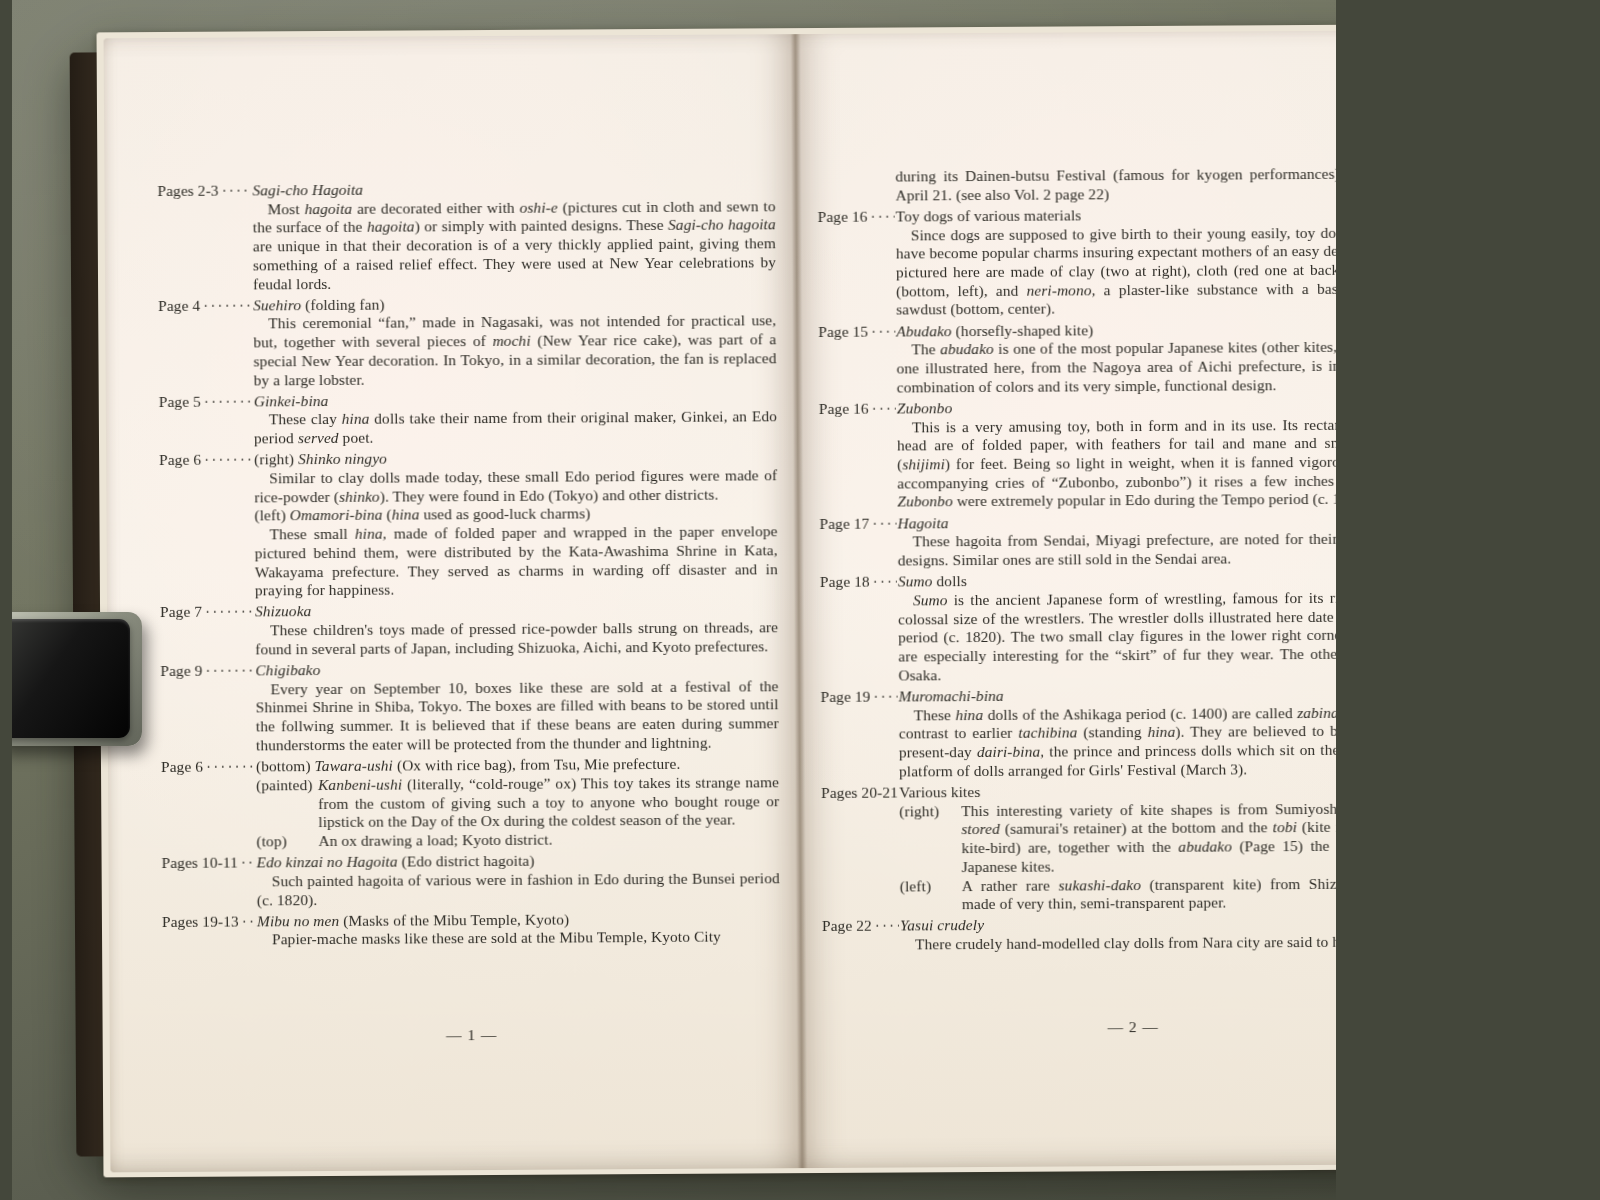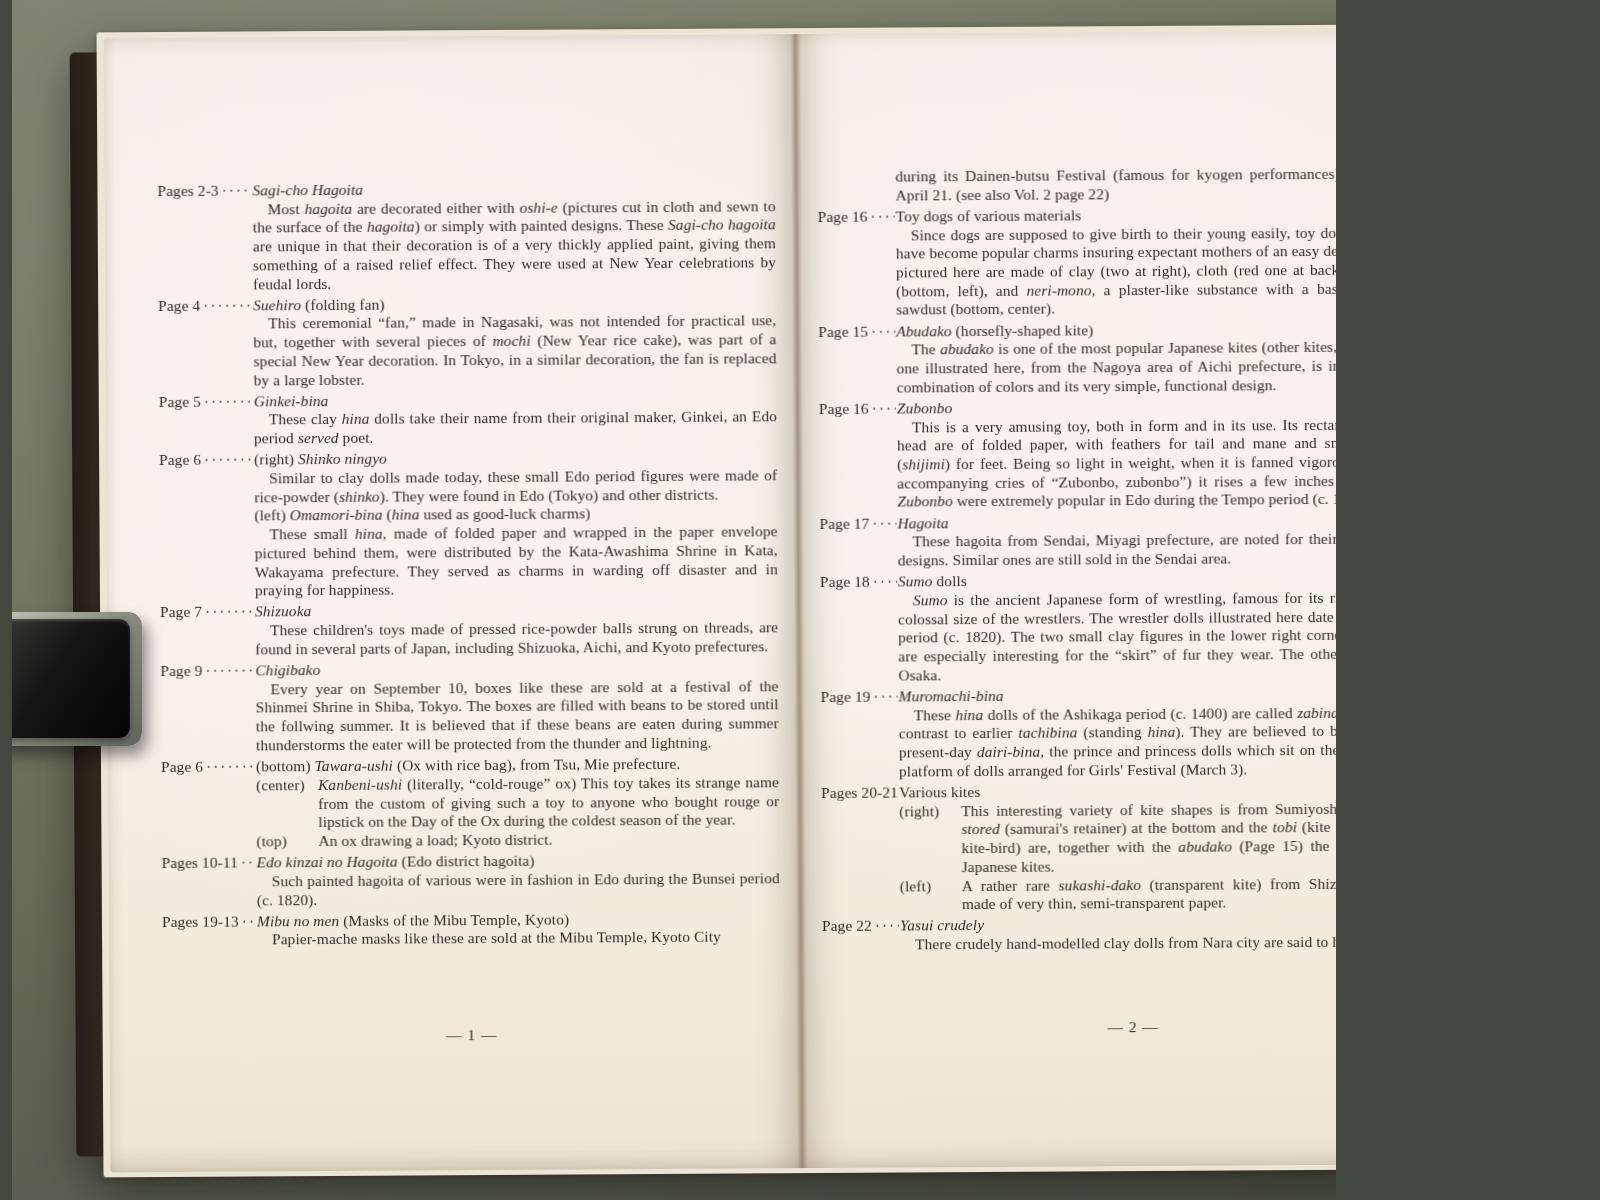--- a/index.html
+++ b/index.html
@@ -170,21 +170,21 @@
             <div class="blk para">Every year on September 10, boxes like these are sold at a festival of the Shinmei Shrine in Shiba, Tokyo. The boxes are filled with beans to be stored until the follwing summer. It is believed that if these beans are eaten during summer thunderstorms the eater will be protected from the thunder and lightning.</div>
           </div>
           <div class="entry">
             <div class="ehead">
               <span class="elabel">
                 <span class="ltext">Page 6</span>
                 <span class="dots">·········</span>
               </span>
               <span class="etitle">(bottom) <i>Tawara-ushi</i> (Ox with rice bag), from Tsu, Mie prefecture.</span>
             </div>
-            <div class="blk hang"><span class="tag">(center)</span><i>Kanbeni-ushi</i> (literally, “cold-rouge” ox) This toy takes its strange name from the custom of giving such a toy to anyone who bought rouge or lipstick on the Day of the Ox during the coldest season of the year.</div>
+            <div class="blk hang"><span class="tag">(painted)</span><i>Kanbeni-ushi</i> (literally, “cold-rouge” ox) This toy takes its strange name from the custom of giving such a toy to anyone who bought rouge or lipstick on the Day of the Ox during the coldest season of the year.</div>
             <div class="blk hang"><span class="tag">(top)</span>An ox drawing a load; Kyoto district.</div>
           </div>
           <div class="entry">
             <div class="ehead">
               <span class="elabel">
                 <span class="ltext">Pages 10-11</span>
                 <span class="dots">···</span>
               </span>
               <span class="etitle"><i>Edo kinzai no Hagoita</i> (Edo district hagoita)</span>
             </div>

